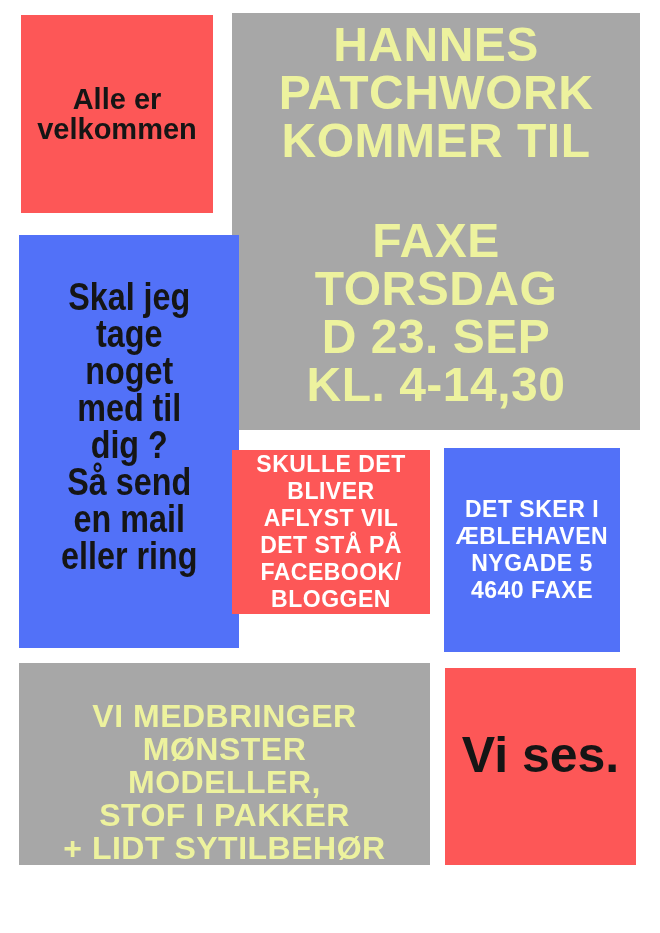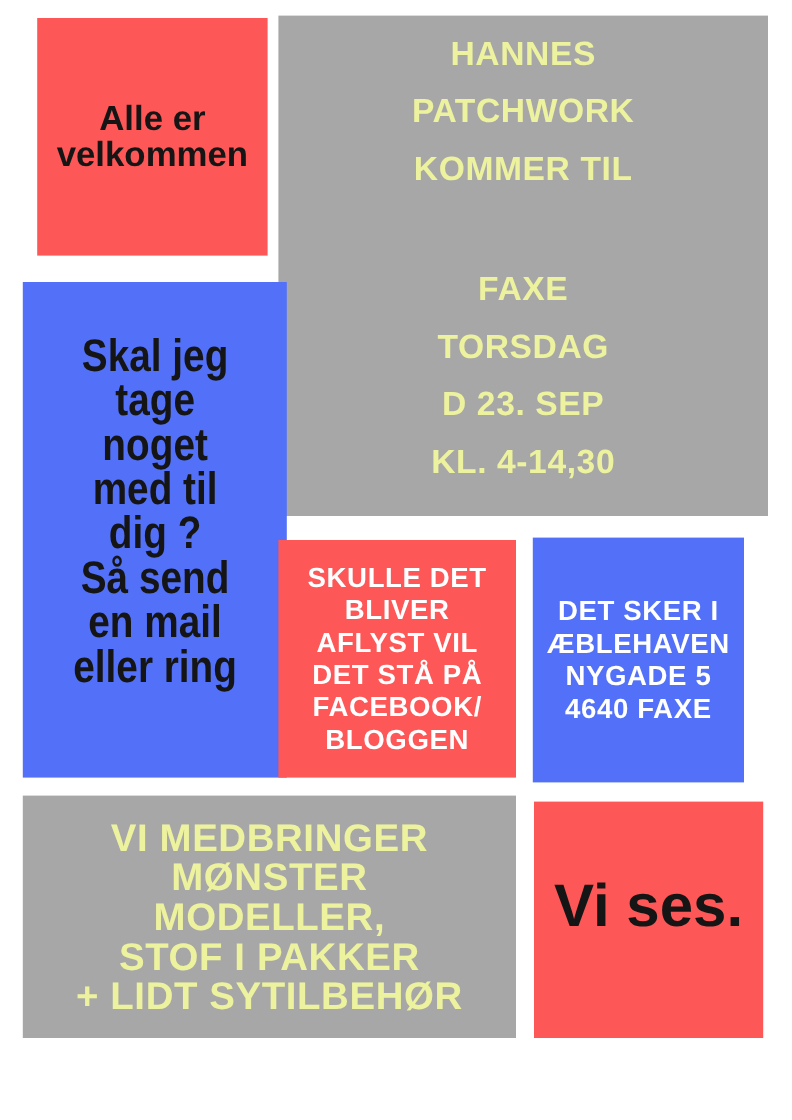--- a/index.html
+++ b/index.html
@@ -29,56 +29,56 @@
 
   .txt {
     white-space: pre-line;
     font-weight: bold;
   }
   .c-dark  { color: var(--text_dark,  #151515); }
   .c-white { color: var(--text_white, #ffffff); }
   .c-lime  { color: var(--lime,       #edf29e); }
 
   
-  .blk-welcome { left: 31px; top: 15px; width: 192px; height: 198px; }
+  .blk-welcome { left: 21px; top: 15px; width: 192px; height: 198px; }
   .welcome-text { font-size: 29px; line-height: 30px; }
 
   
   .blk-event {
     left: 232px; top: 13px; width: 408px; height: 417px;
     display: block;
     padding-top: 8px;
     text-align: center;
   }
   .event-title, .event-datetime {
-    font-size: 28px;
+    font-size: 48px;
     line-height: 48px;
     letter-spacing: 0.5px;
     text-align: center;
   }
   .event-datetime { margin-top: 52px; }
 
   
   .blk-bring { left: 19px; top: 235px; width: 220px; height: 413px; padding-bottom: 30px; }
   .bring-text {
     font-size: 38px;
     line-height: 37px;
     transform: scaleX(0.85);
     transform-origin: center;
   }
 
   
-  .blk-cancel { left: 232px; top: 450px; width: 198px; height: 198px; }
+  .blk-cancel { left: 232px; top: 450px; width: 198px; height: 164px; }
   .small-heading { font-size: 23px; line-height: 27px; letter-spacing: 0.5px; }
 
   
   .blk-location { left: 444px; top: 448px; width: 176px; height: 204px; }
 
   
-  .blk-items { left: 19px; top: 663px; width: 411px; height: 202px; }
+  .blk-items { left: 19px; top: 663px; width: 411px; height: 202px; align-items: flex-end; }
   .items-text { font-size: 32px; line-height: 33px; letter-spacing: 0.5px; }
 
   
   .blk-signoff { left: 445px; top: 668px; width: 191px; height: 197px; padding-bottom: 24px; justify-content: center; }
   .signoff-text { font-size: 50px; line-height: 1; }
 
   
   .footer {
     position: absolute;
     left: 0; top: 884px;

